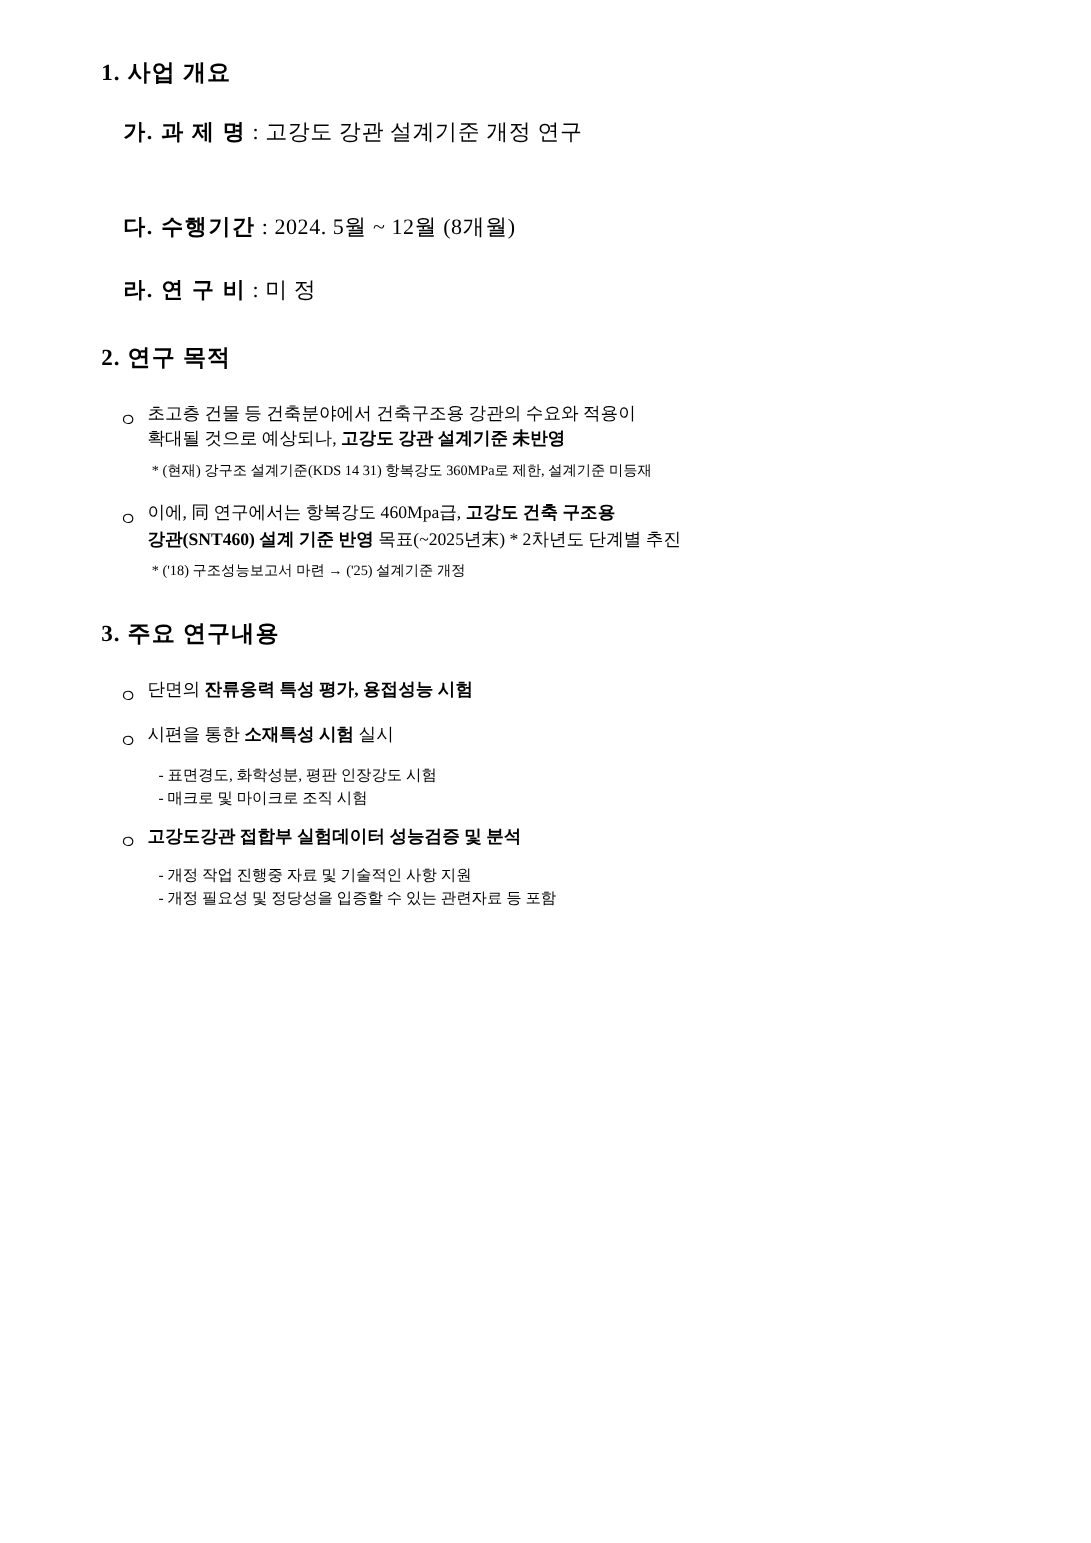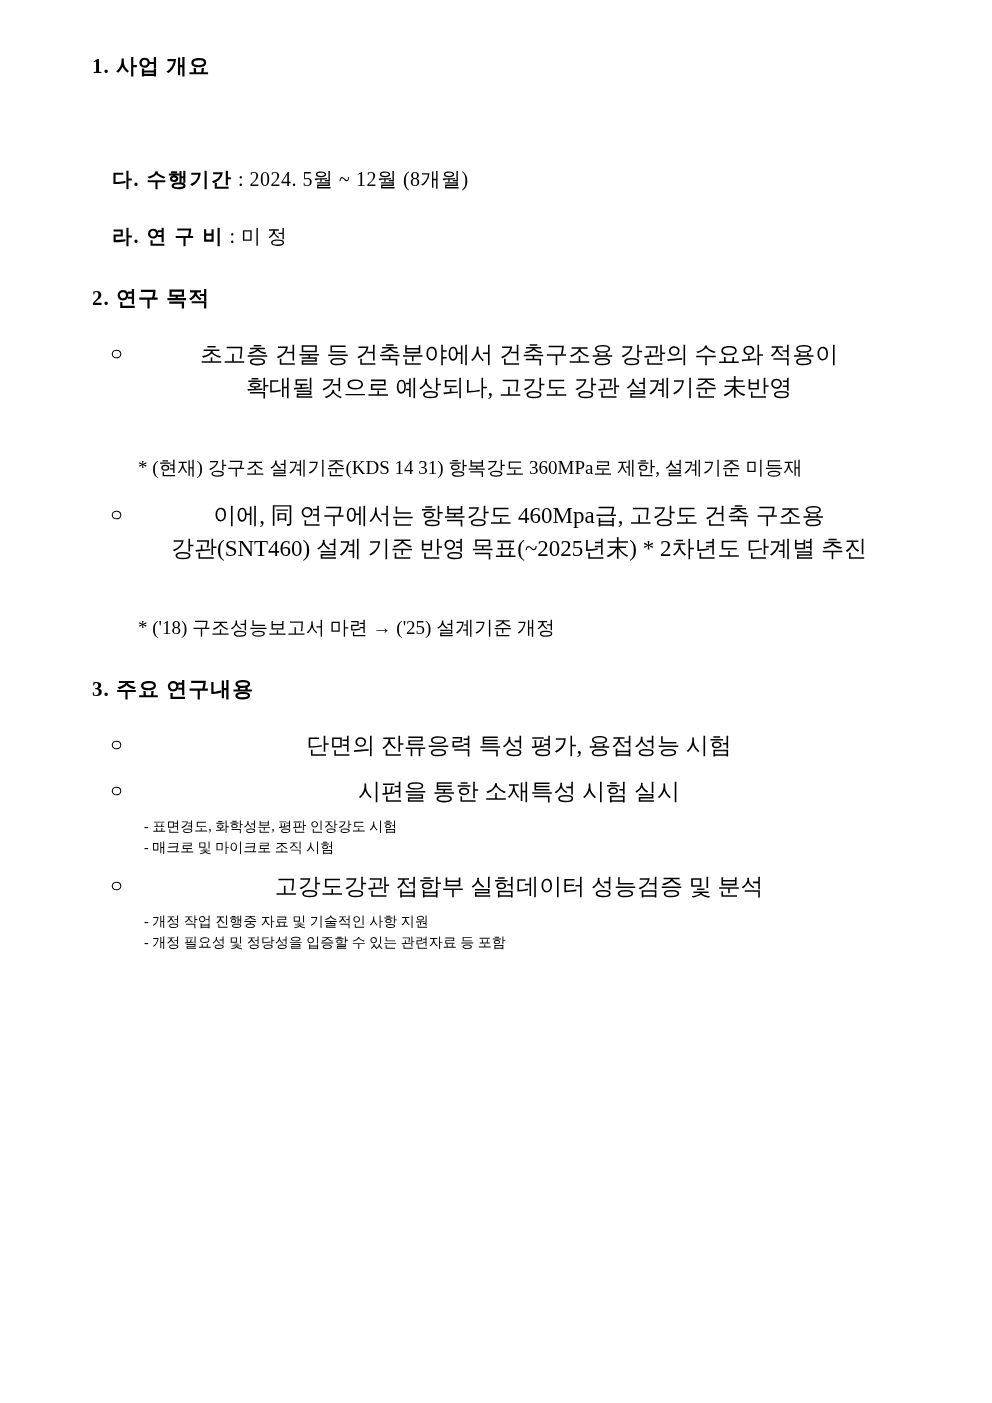--- a/index.html
+++ b/index.html
@@ -56,33 +56,31 @@
     margin-left: 20px;
   }
   .bullet-mark {
     font-size: 17px;
     line-height: 1.5;
     width: 26px;
     flex: none;
     padding-top: 4px;
   }
   .bullet-body {
-    font-size: 23px;
+    font-size: 16px;
     line-height: 1.45;
     flex: 1;
-    text-align: center;
   }
   .b {
-    font-weight: normal;
+    font-weight: bold;
   }
   .note {
-    font-size: 19px;
+    font-size: 13px;
     margin-left: 50px;
     letter-spacing: 0;
-    margin-top: 42px;
   }
   .dash-row {
     font-size: 14px;
     margin-left: 56px;
     line-height: 1.5;
   }
   .sp-1 { height: 52px; }
   .sp-2 { height: 34px; }
   .sp-3 { height: 30px; }
   .sp-4 { height: 26px; }
@@ -94,20 +92,23 @@
 <body>
 
 <div class="page">
 
 
   <div class="sp-1"></div>
 
   <div class="section">
     <div class="sec-head">1. 사업 개요</div>
     <div class="sp-4"></div>
+    <div class="sub-item">
+      <span class="sub-label">가. 과 제 명</span><span> : </span><span>고강도 강관 설계기준 개정 연구</span>
+    </div>
     <div class="sp-3"></div>
     <div class="sp-3"></div>
     <div class="sub-item">
       <span class="sub-label">다. 수행기간</span><span> : </span><span>2024. 5월 ~ 12월 (8개월)</span>
     </div>
     <div class="sp-3"></div>
     <div class="sub-item">
       <span class="sub-label">라. 연 구 비</span><span> : </span><span>미    정</span>
     </div>
   </div>

